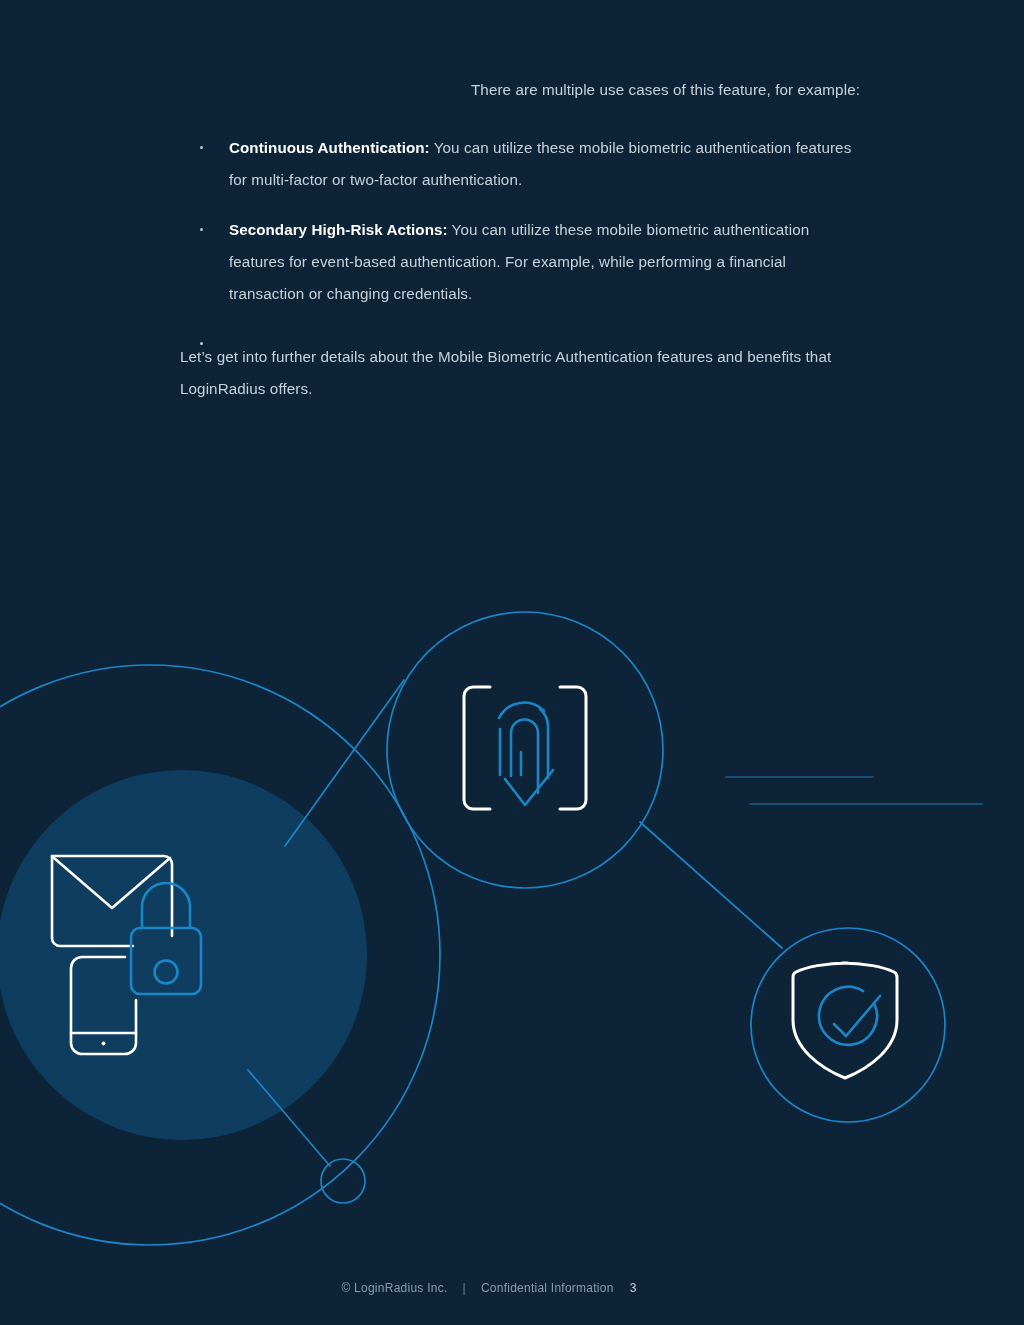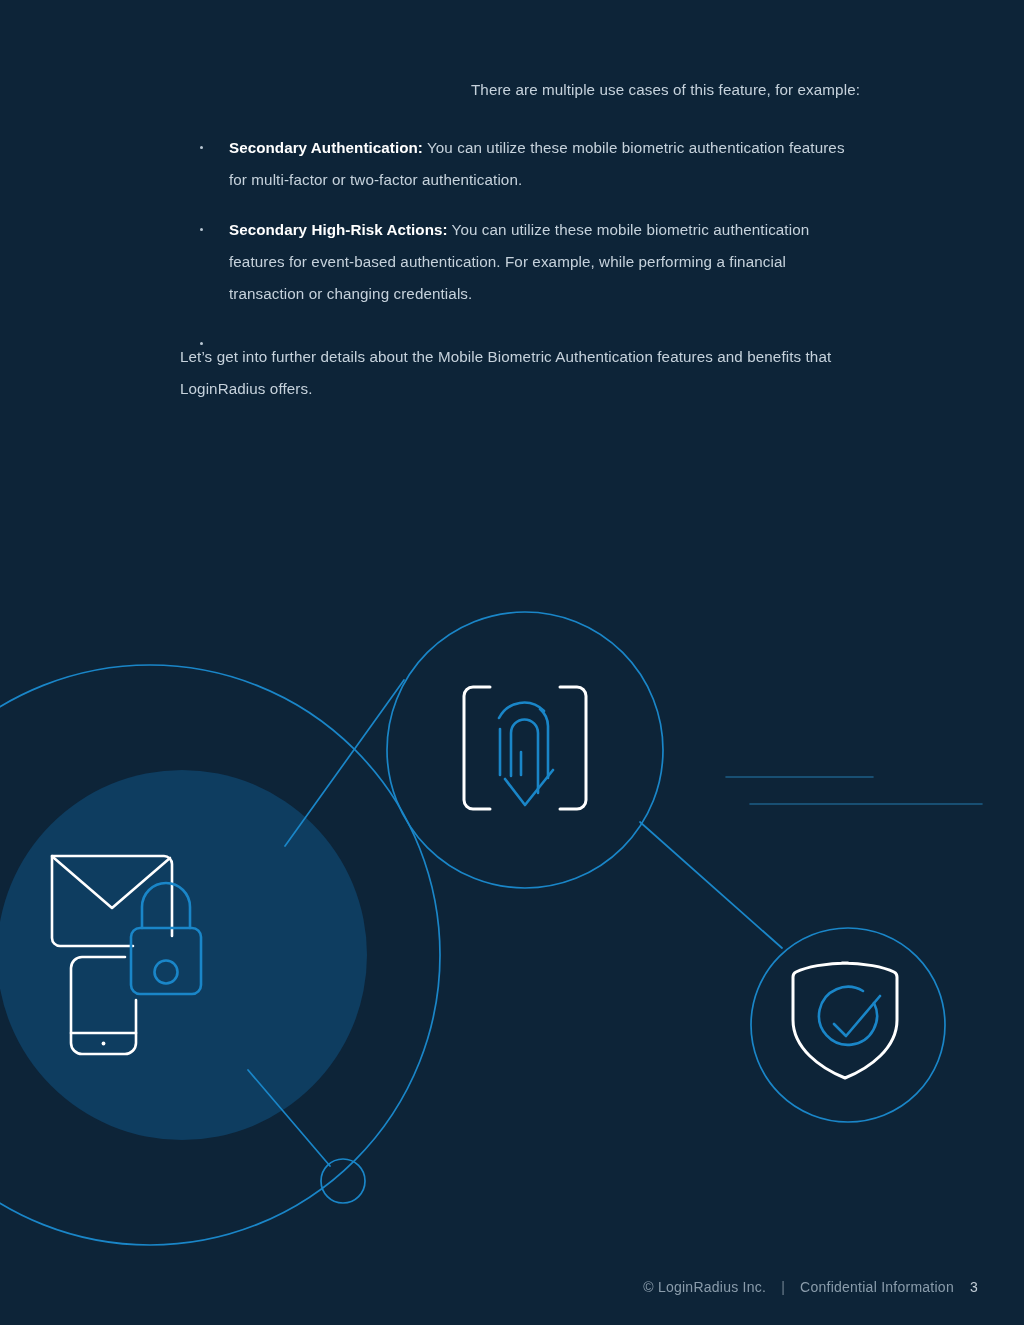--- a/index.html
+++ b/index.html
@@ -91,24 +91,24 @@
     height: 1325px;
     pointer-events: none;
   }
 
   
   .footer {
     position: absolute;
     left: 0;
     right: 0;
     bottom: 30px;
-    text-align: right;
+    text-align: center;
     padding-right: 46px;
     color: #8a9cab;
-    font-size: 14px;
+    font-size: 12px;
     letter-spacing: 0.25px;
   }
   .footer span { display: inline-block; vertical-align: baseline; }
   .footer-sep { margin: 0 15px; color: #6d7f8e; }
   .footer-page { margin-left: 16px; color: #c2cdd7; }
 </style>
 </head>
 <body>
 
 <div class="page">
@@ -202,21 +202,21 @@
 
   <div class="content">
 
     <p class="para intro">There are multiple use cases of this feature, for example:</p>
 
     <ul class="bullet-list">
 
       <li class="bullet-item">
         <span class="bullet-dot"></span>
         <span class="bullet-text">
-          <span class="bullet-lead">Secondary Authentication:</span><span> You can utilize these mobile biometric authentication features for multi-factor or two-factor authentication.</span>
+          <span class="bullet-lead">Continuous Authentication:</span><span> You can utilize these mobile biometric authentication features for multi-factor or two-factor authentication.</span>
         </span>
       </li>
 
       <li class="bullet-item">
         <span class="bullet-dot"></span>
         <span class="bullet-text">
           <span class="bullet-lead">Secondary High-Risk Actions:</span><span> You can utilize these mobile biometric authentication features for event-based authentication. For example, while performing a financial transaction or changing credentials.</span>
         </span>
       </li>
 

